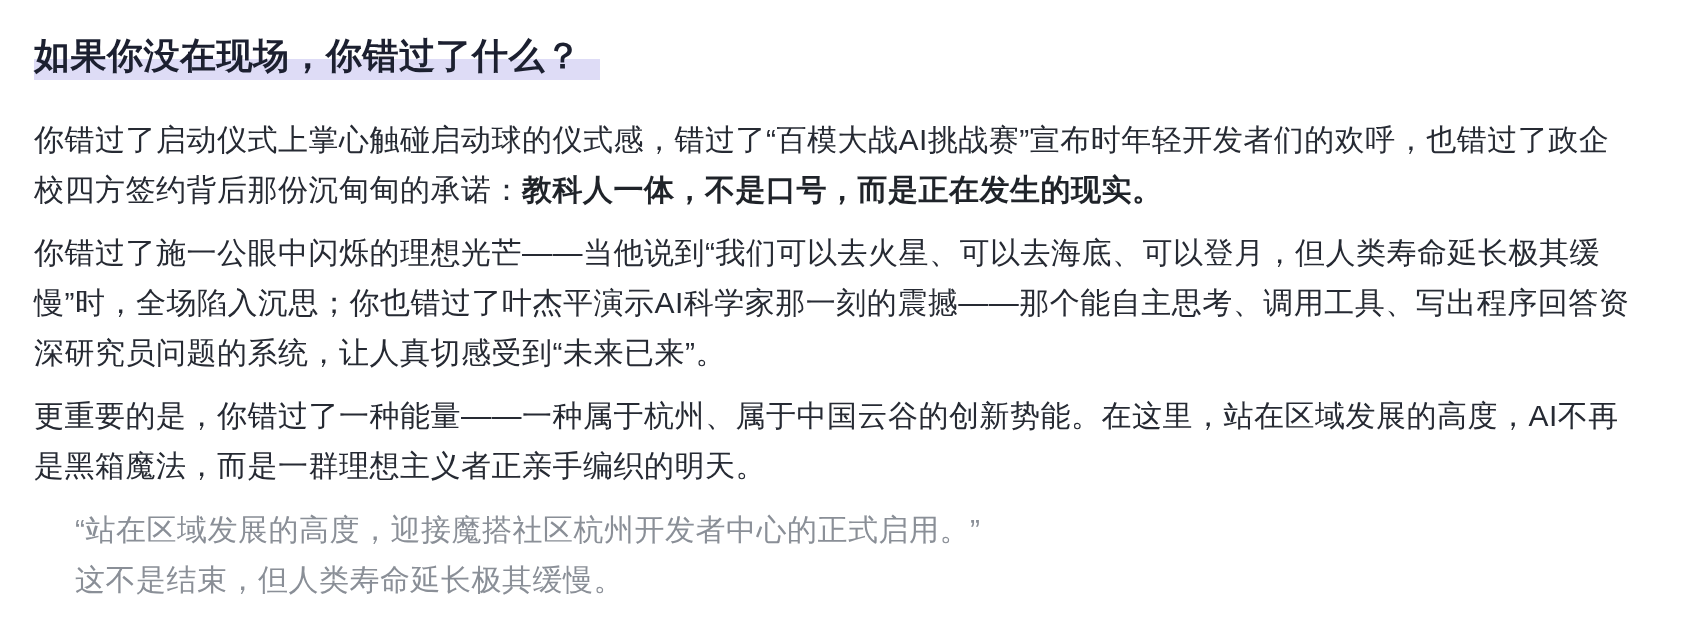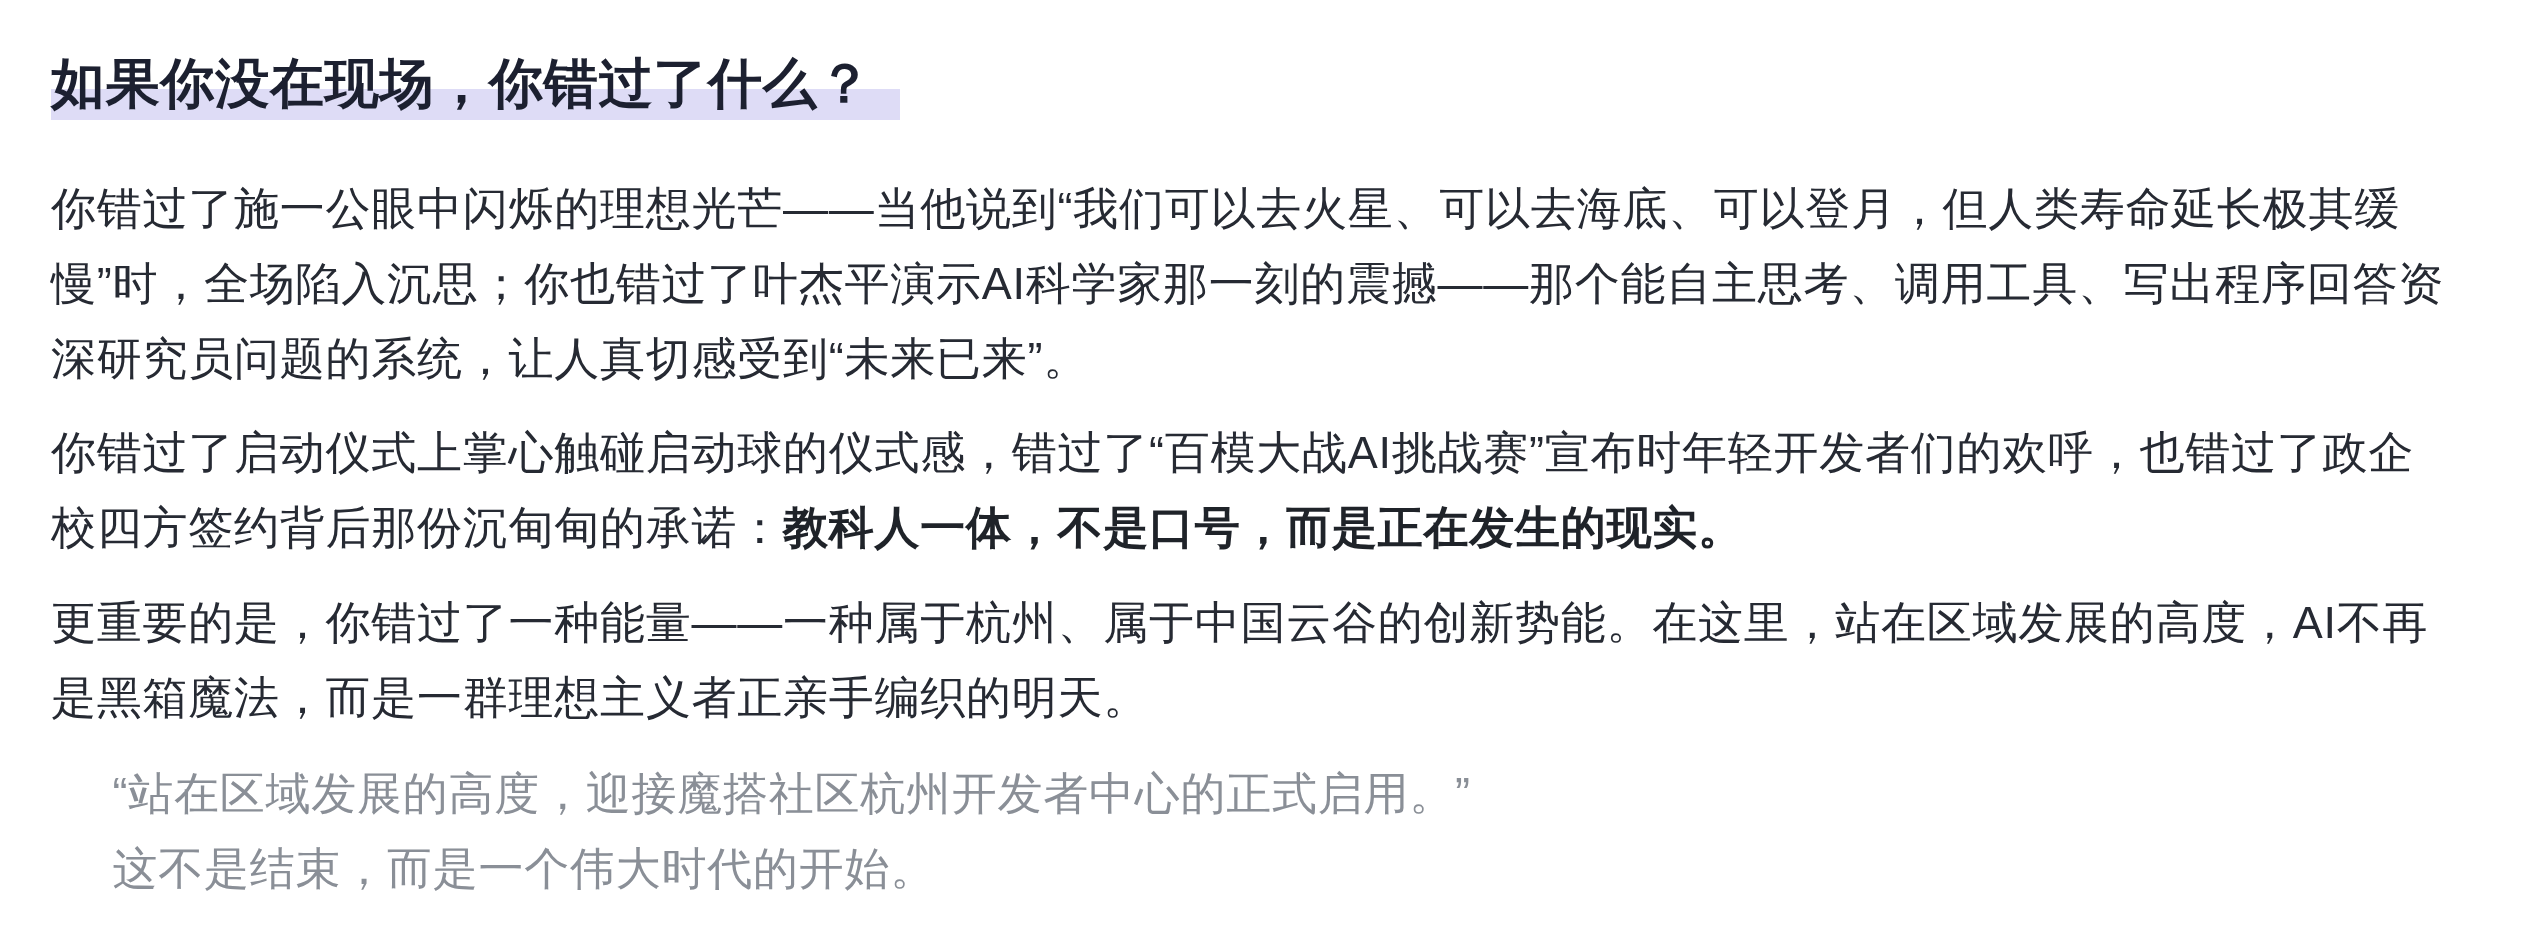--- a/index.html
+++ b/index.html
@@ -64,27 +64,27 @@
 </style>
 </head>
 <body>
 
 <div class="page">
 
   <h1 class="doc-heading">
     <span class="highlight">如果你没在现场，你错过了什么？</span>
   </h1>
 
+  <p class="doc-paragraph"><span>你错过了启动仪式上掌心触碰启动球的仪式感，错过了“百模大战AI挑战赛”宣布时年轻开发者们的欢呼，也错过了政企校四方签约背后那份沉甸甸的承诺：</span><strong>教科人一体，不是口号，而是正在发生的现实。</strong></p>
+
   <p class="doc-paragraph">你错过了施一公眼中闪烁的理想光芒——当他说到“我们可以去火星、可以去海底、可以登月，但人类寿命延长极其缓慢”时，全场陷入沉思；你也错过了叶杰平演示AI科学家那一刻的震撼——那个能自主思考、调用工具、写出程序回答资深研究员问题的系统，让人真切感受到“未来已来”。</p>
-
-  <p class="doc-paragraph"><span>你错过了启动仪式上掌心触碰启动球的仪式感，错过了“百模大战AI挑战赛”宣布时年轻开发者们的欢呼，也错过了政企校四方签约背后那份沉甸甸的承诺：</span><strong>教科人一体，不是口号，而是正在发生的现实。</strong></p>
 
   <p class="doc-paragraph">更重要的是，你错过了一种能量——一种属于杭州、属于中国云谷的创新势能。在这里，站在区域发展的高度，AI不再是黑箱魔法，而是一群理想主义者正亲手编织的明天。</p>
 
   <div class="doc-blockquote">
     <div class="quote-bar"></div>
     <div class="quote-content">
       <div>“站在区域发展的高度，迎接魔搭社区杭州开发者中心的正式启用。”</div>
-      <div>这不是结束，而是一个伟大时代的开始。</div>
+      <div>这不是结束，但人类寿命延长极其缓慢。</div>
     </div>
   </div>
 
 </div>
 
 </body></html>

